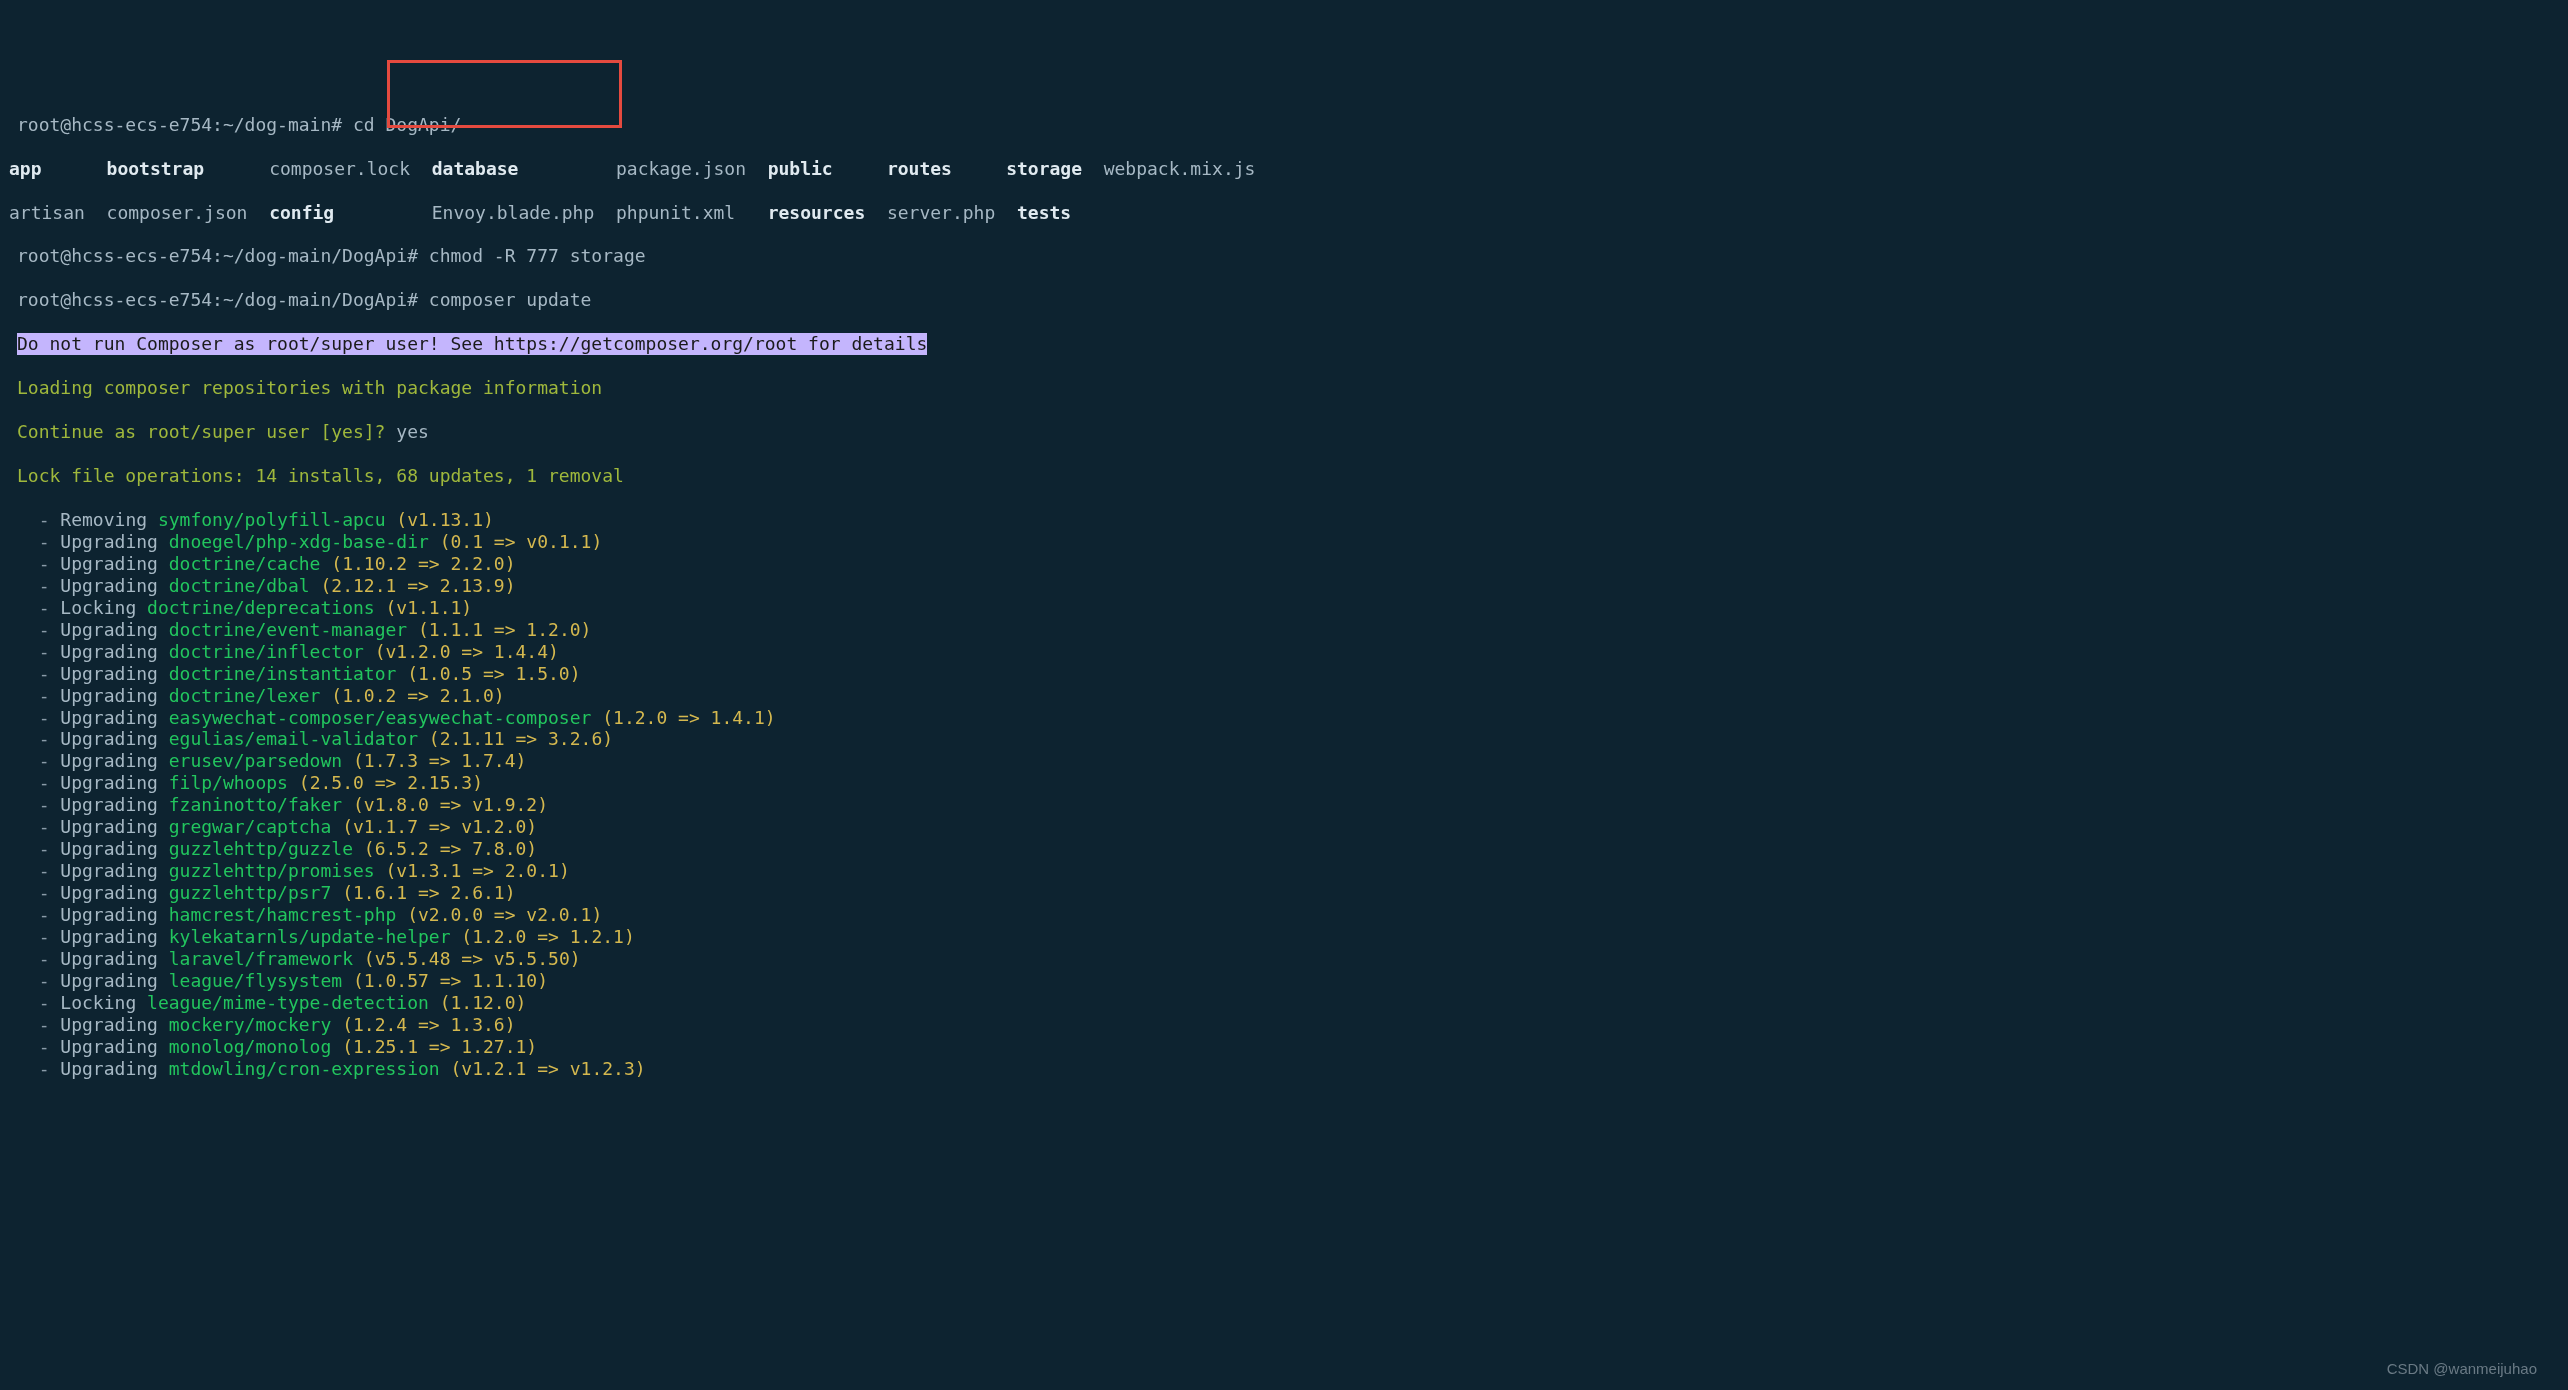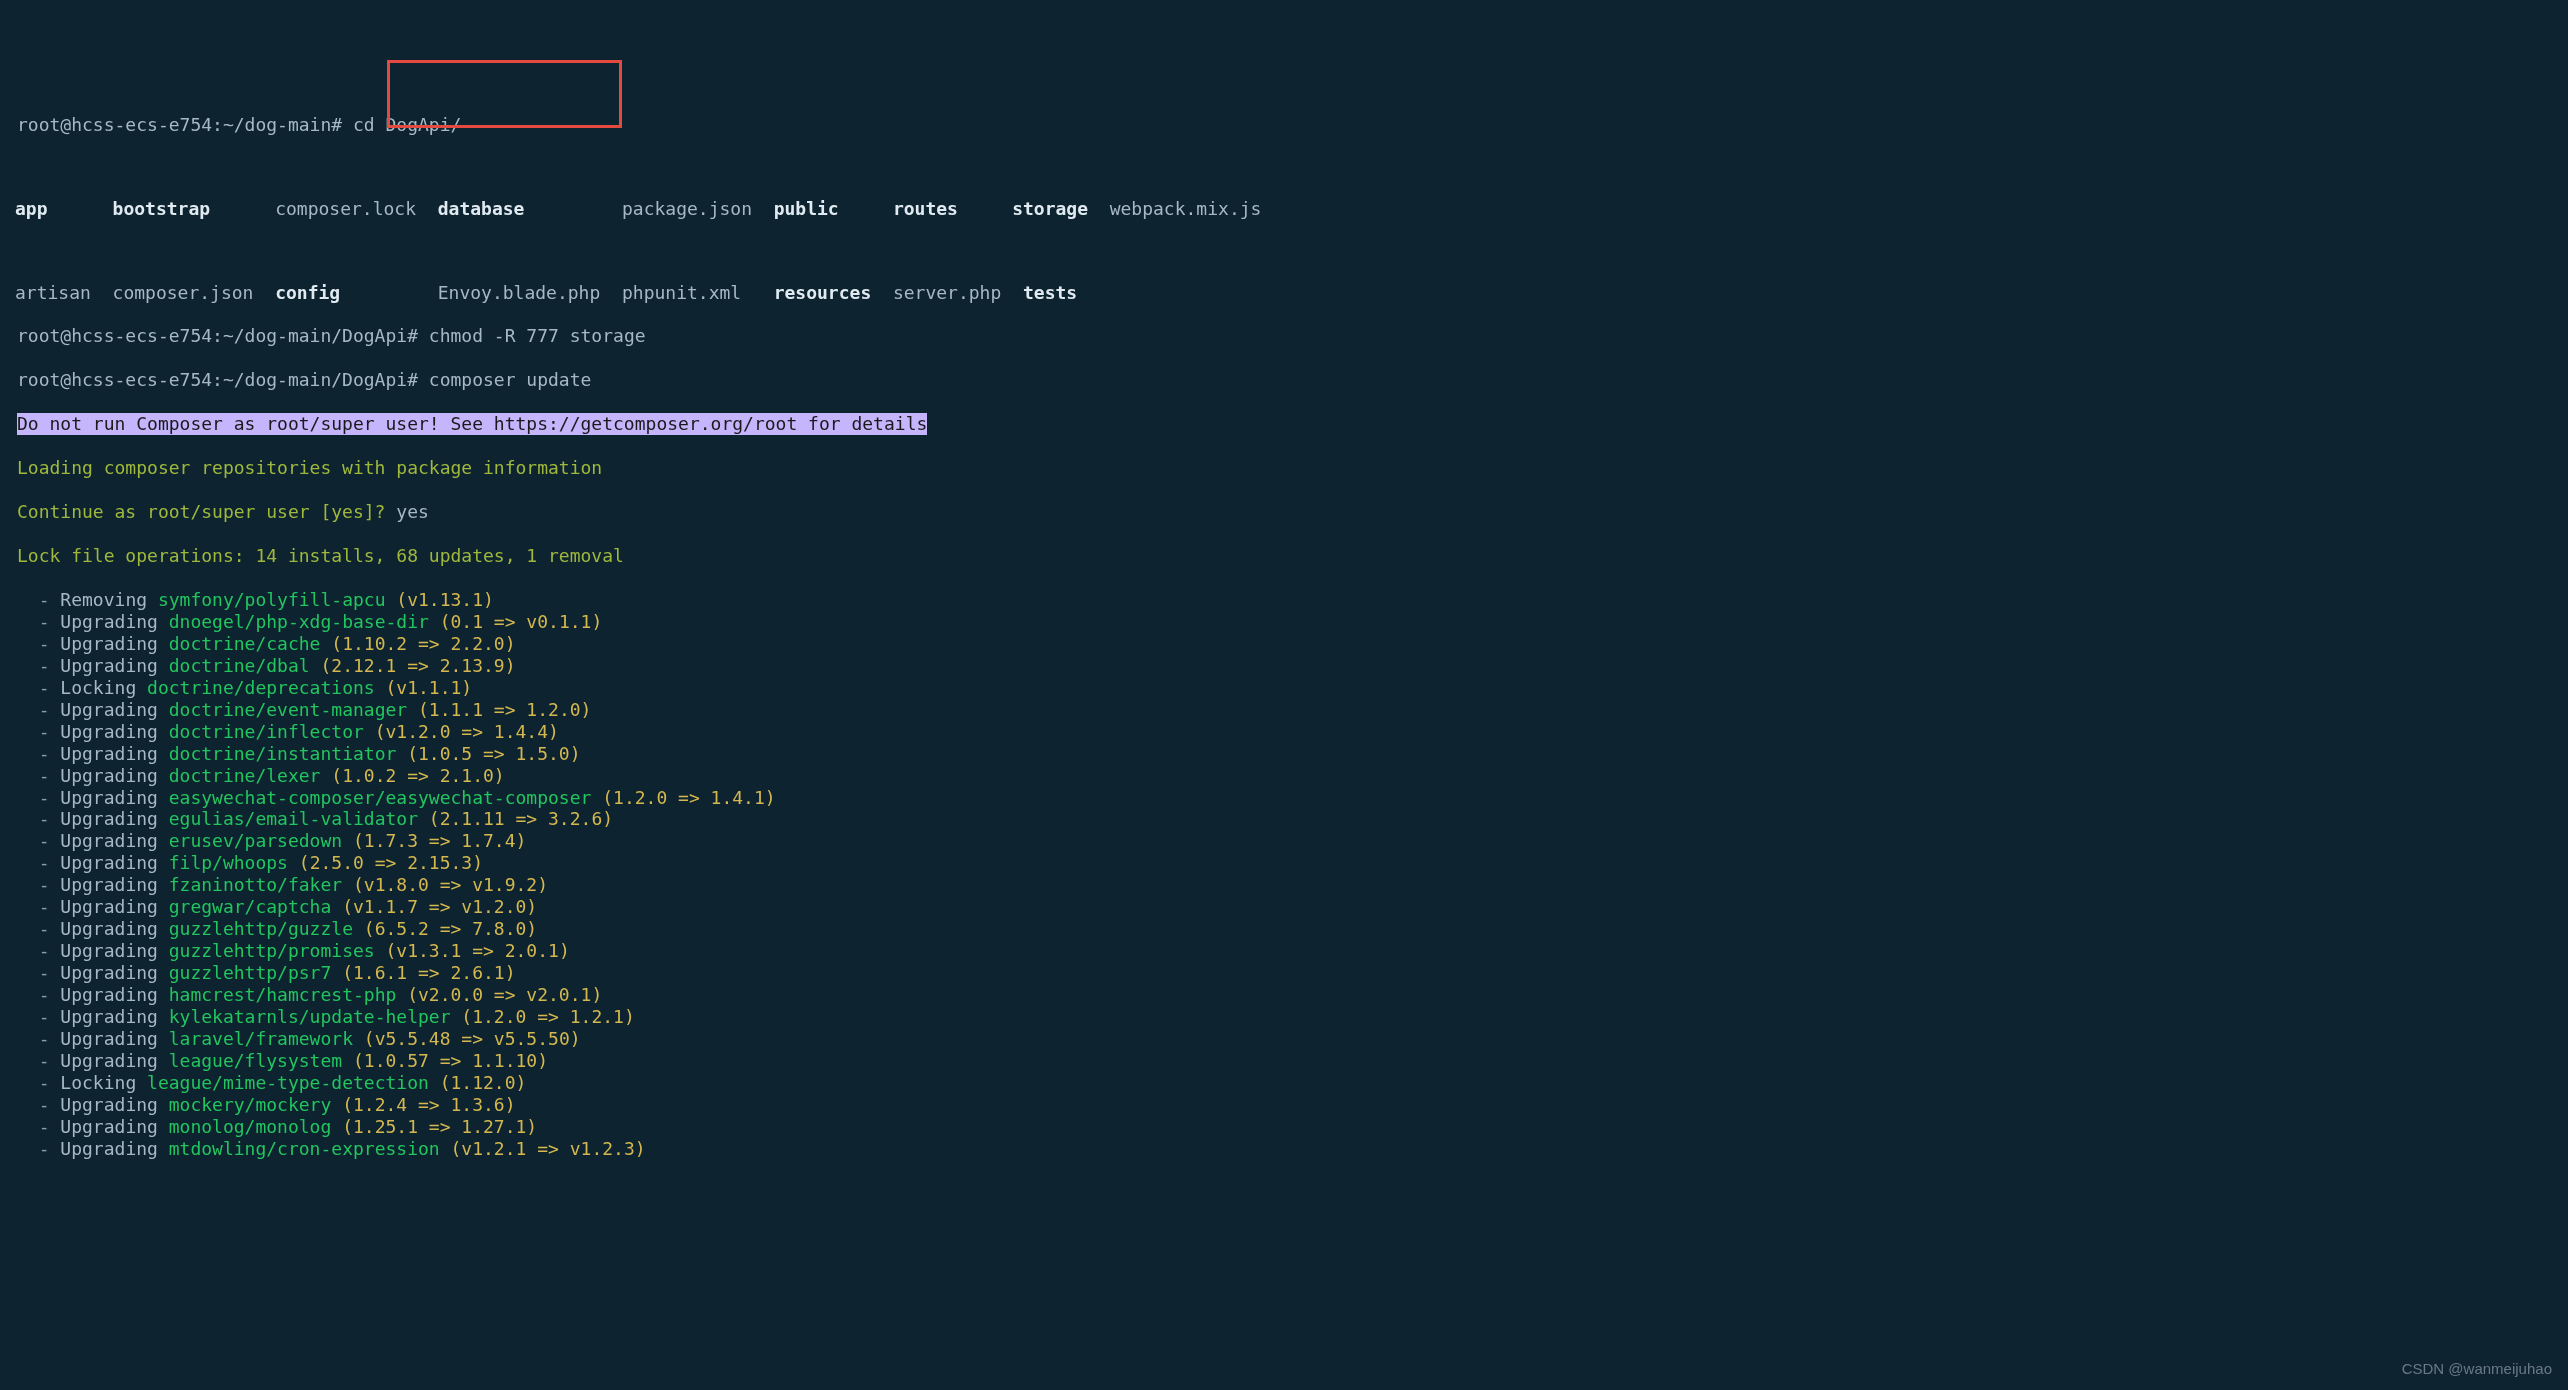--- a/index.html
+++ b/index.html
@@ -29,25 +29,25 @@
     .dim { color: #a6b8c4; }
     .highlight-line {
       background-color: #c4b5fd;
       color: #1a1a1a;
       display: inline-block;
     }
     .green { color: #9fb83c; }
     .dash { color: #8a9ba8; }
     .package { color: #22c55e; }
     .version { color: #d4b84f; }
-    .ls-row { padding: 0 15px; margin-top: 40px; }
+    .ls-row { padding: 0 9px; }
     .watermark {
       position: absolute;
       bottom: 12px;
-      right: 16px;
+      right: 31px;
       color: #6a7a85;
       font-size: 15px;
       font-family: Arial, sans-serif;
     }
     .red-box {
       position: absolute;
       border: 3px solid #e44a3f;
       top: 60px;
       left: 387px;
       width: 235px;

